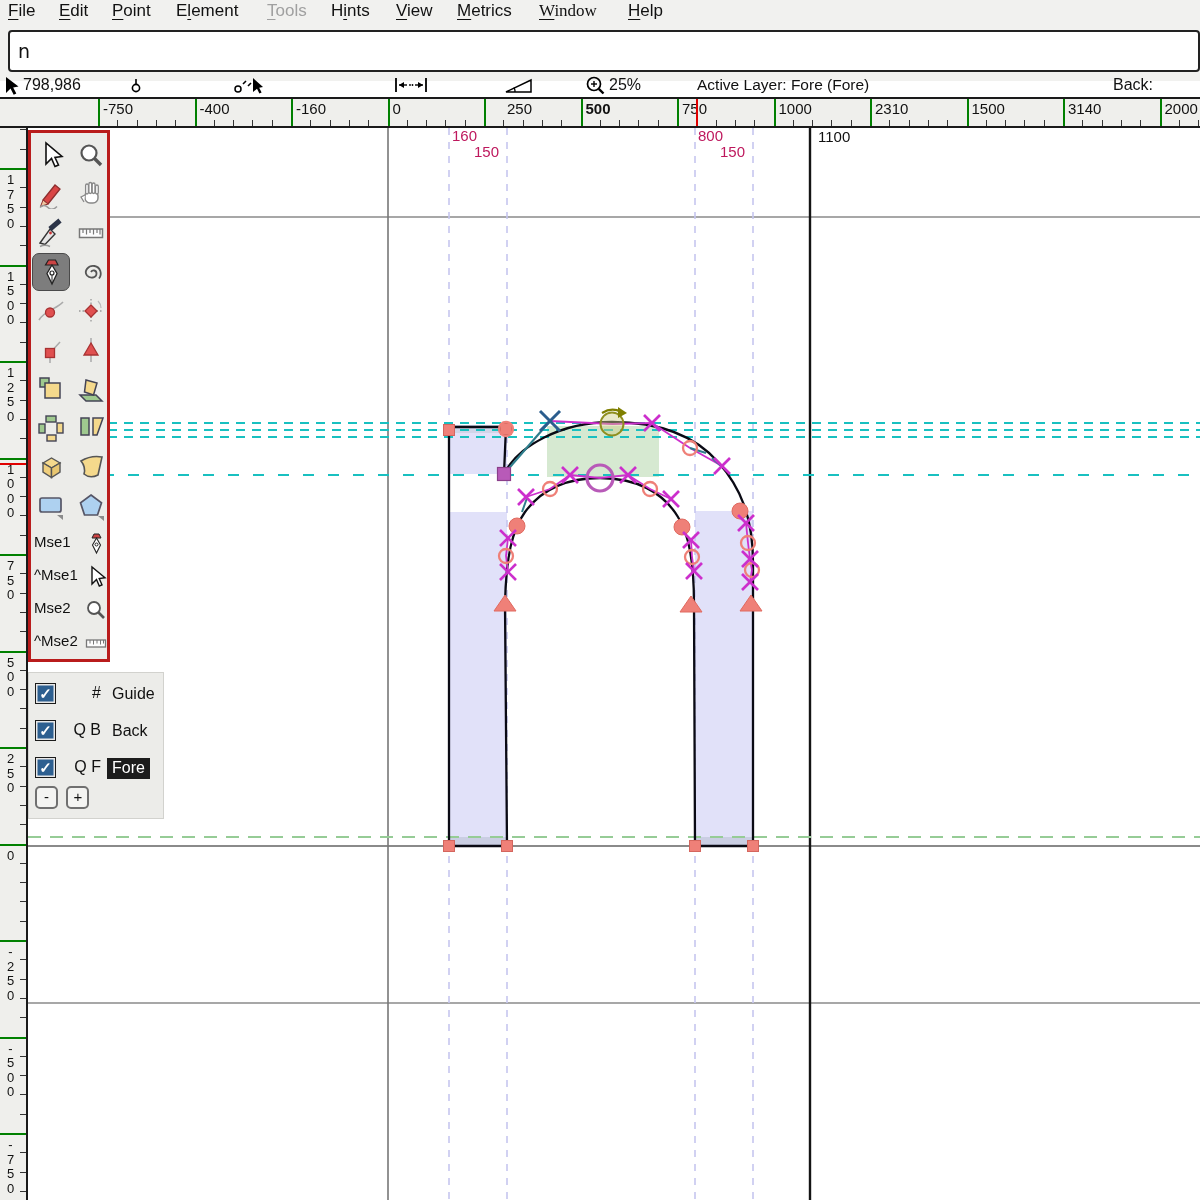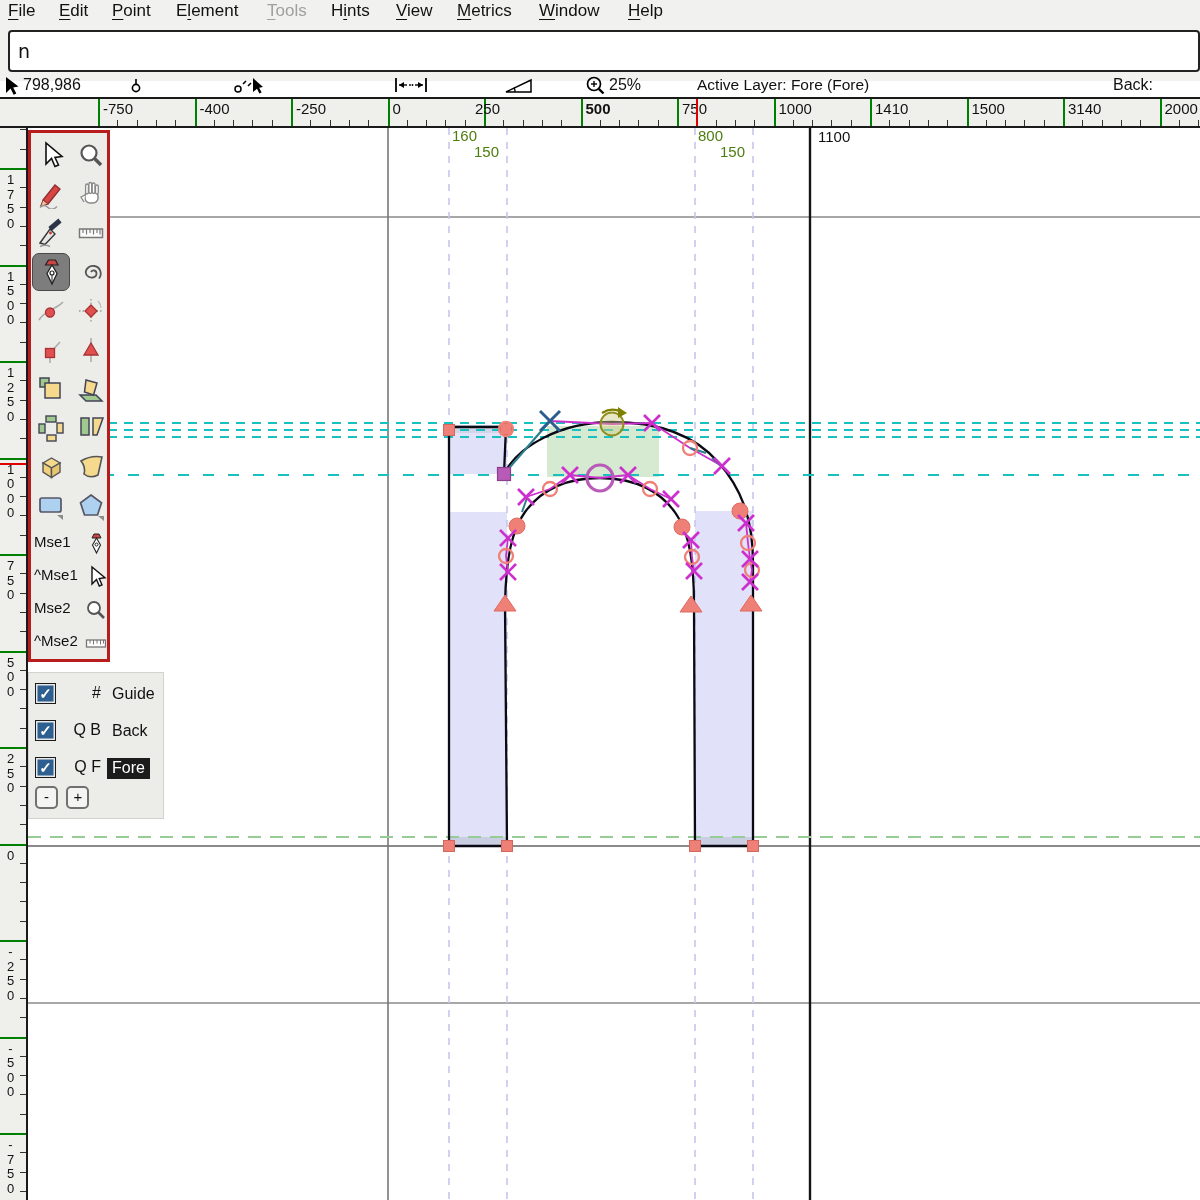--- a/index.html
+++ b/index.html
@@ -26,21 +26,21 @@
   .htick-minor{position:absolute;bottom:0;width:1px;height:6px;background:#333;}
   .htick-cursor{position:absolute;top:0;width:2px;height:27px;background:#e00000;}
   .hlabel{position:absolute;top:1px;font-size:15px;color:#111;white-space:nowrap;}
   .vtick-major{position:absolute;left:0;height:2px;width:26px;background:#008000;}
   .vtick-minor{position:absolute;right:0;height:1px;width:6px;background:#333;}
   .vtick-cursor{position:absolute;left:0;height:2px;width:26px;background:#e00000;}
   .vlabel{position:absolute;left:2px;width:17px;text-align:center;font-size:13px;line-height:14.5px;color:#111;}
   
   #canvas-svg{position:absolute;left:0;top:0;z-index:1;}
   .cv-label{position:absolute;z-index:2;font-size:15px;white-space:nowrap;}
-  .cv-label.cyan{color:#4d7c0f;}
+  .cv-label.cyan{color:#be185d;}
   .cv-label.black{color:#111;}
   
   .toolbox{position:absolute;left:28px;top:130px;width:82px;height:532px;background:#ecece9;
       border:3px solid #b91c1c;box-sizing:border-box;z-index:20;}
   .toolgrid{position:absolute;left:0;top:2px;width:80px;}
   .tool-cell{position:absolute;width:40px;height:39px;display:flex;align-items:center;justify-content:center;}
   .tool-sel{width:36px;height:36px;background:#7d7d7d;border:1px solid #4a4a4a;border-radius:7px;
       display:flex;align-items:center;justify-content:center;}
   .mse-row{position:absolute;left:0;width:80px;height:33px;}
   .mse-label{position:absolute;left:3px;top:6px;font-size:15px;color:#111;}
@@ -171,21 +171,21 @@
 <div class="chrome-top">
   <div class="menubar" id="menubar">
       <div class="menu-item" style="left: 8px;"><u>F</u>ile</div>
       <div class="menu-item" style="left: 59px;"><u>E</u>dit</div>
       <div class="menu-item" style="left: 112px;"><u>P</u>oint</div>
       <div class="menu-item" style="left: 176px;">E<u>l</u>ement</div>
       <div class="menu-item disabled" style="left: 267px;"><u>T</u>ools</div>
       <div class="menu-item" style="left: 331px;">H<u>i</u>nts</div>
       <div class="menu-item" style="left: 396px;"><u>V</u>iew</div>
       <div class="menu-item" style="left: 457px;"><u>M</u>etrics</div>
-      <div class="menu-item" style="left: 539px;"><u>W</u>indow</div>
+      <div class="menu-item" style="left: 539px; font-family: Liberation Serif, serif;"><u>W</u>indow</div>
       <div class="menu-item" style="left: 628px;"><u>H</u>elp</div>
     </div>
   <input class="char-input" readonly="" value="n" style="">
   <div class="infobar">
     <svg class="ibicon" style="left:3px" width="18" height="22">
       <polygon points="3,2 3,18 7.5,13.5 10.7,19.8 13.3,18.5 10.2,12.4 15.5,11.6" fill="#000"></polygon>
     </svg>
     <span class="txt" style="left:23px">798,986</span>
     <svg class="ibicon" style="left:127px" width="18" height="22">
       <line x1="9" y1="4" x2="9" y2="9" stroke="#000" stroke-width="1.6"></line>
@@ -268,33 +268,33 @@
     <div class="htick-minor" style="left: 1101.6px;"></div>
     <div class="htick-minor" style="left: 1120.9px;"></div>
     <div class="htick-minor" style="left: 1140.2px;"></div>
     <div class="htick-minor" style="left: 1178.8px;"></div>
     <div class="htick-minor" style="left: 1198.1px;"></div>
     <div class="htick-major" style="left: 98px;"></div>
     <div class="hlabel" style="left: 103px;">-750</div>
     <div class="htick-major" style="left: 194.5px;"></div>
     <div class="hlabel" style="left: 199.5px;">-400</div>
     <div class="htick-major" style="left: 291px;"></div>
-    <div class="hlabel" style="left: 296px;">-250</div>
+    <div class="hlabel" style="left: 296px;">-160</div>
     <div class="htick-major" style="left: 387.5px;"></div>
     <div class="hlabel" style="left: 392.5px;">0</div>
     <div class="htick-major" style="left: 484px;"></div>
-    <div class="hlabel" style="left: 475px;">250</div>
+    <div class="hlabel" style="left: 507px;">250</div>
     <div class="htick-major" style="left: 580.5px;"></div>
     <div class="hlabel" style="left: 585.5px; font-weight: bold;">500</div>
     <div class="htick-major" style="left: 677px;"></div>
     <div class="hlabel" style="left: 682px;">750</div>
     <div class="htick-major" style="left: 773.5px;"></div>
     <div class="hlabel" style="left: 778.5px;">1000</div>
     <div class="htick-major" style="left: 870px;"></div>
-    <div class="hlabel" style="left: 875px;">1410</div>
+    <div class="hlabel" style="left: 875px;">2310</div>
     <div class="htick-major" style="left: 966.5px;"></div>
     <div class="hlabel" style="left: 971.5px;">1500</div>
     <div class="htick-major" style="left: 1063px;"></div>
     <div class="hlabel" style="left: 1068px;">3140</div>
     <div class="htick-major" style="left: 1159.5px;"></div>
     <div class="hlabel" style="left: 1164.5px;">2000</div>
     <div class="htick-cursor" style="left: 695.528px;"></div>
   </div>
 <div class="vruler" id="vruler">
     <div class="vtick-minor" style="top: 1062.9px;"></div>

